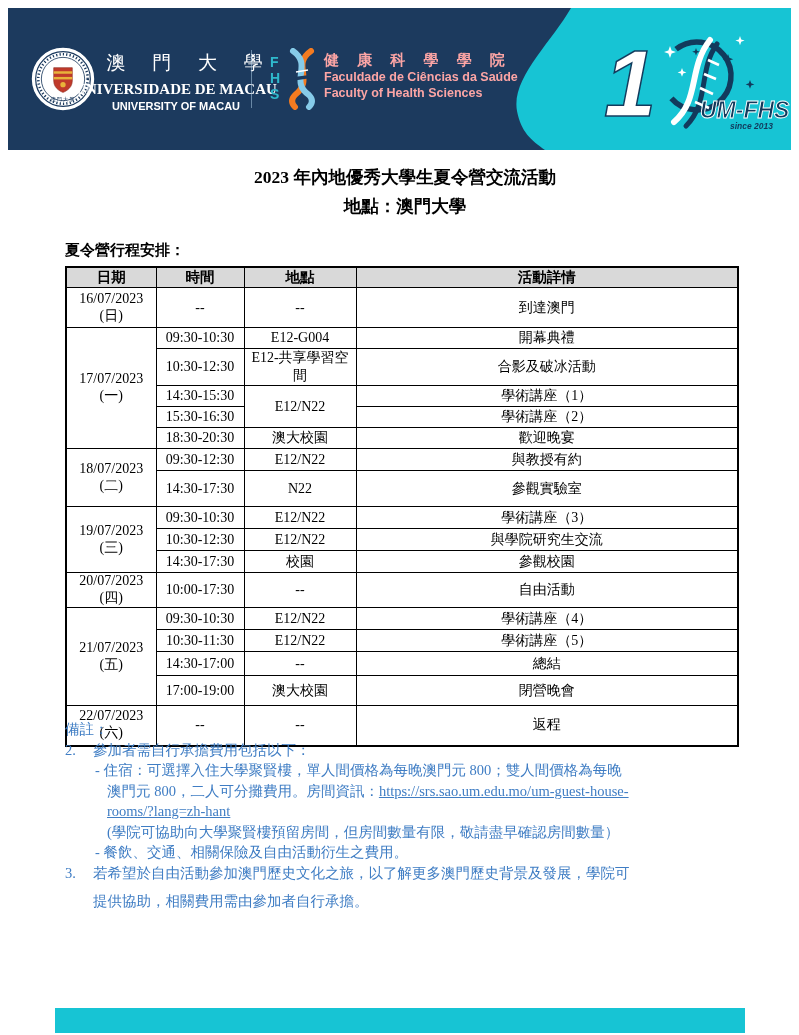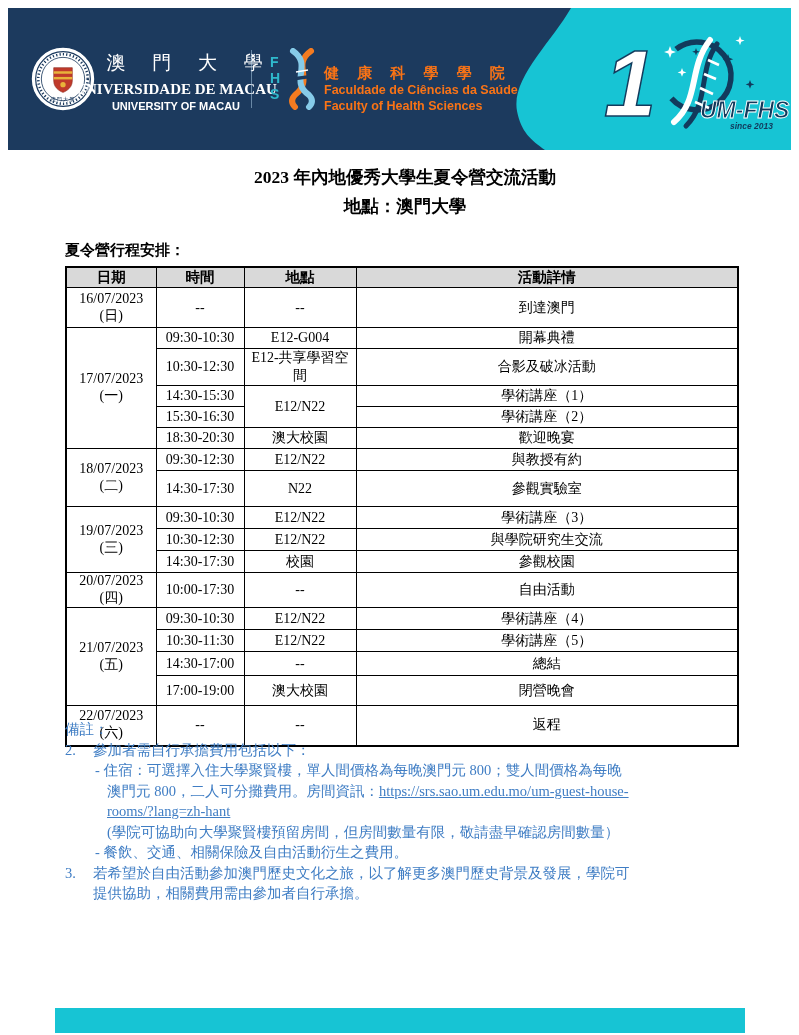--- a/index.html
+++ b/index.html
@@ -11,40 +11,40 @@
   .banner{position:absolute;left:8px;top:8px;width:783px;height:142px;background:#1C3A5E;overflow:hidden;}
   .wave{position:absolute;right:0;top:0;height:142px;width:340px;}
   .seal{position:absolute;left:22px;top:38px;width:66px;height:66px;}
   .um-text{position:absolute;left:98px;top:42px;width:140px;display:flex;flex-direction:column;align-items:center;color:#fff;}
   .um-cn{font-size:19px;letter-spacing:11px;padding-left:28px;margin-bottom:5px;white-space:nowrap;}
   .um-pt{font-family:Liberation Serif, serif;font-weight:bold;font-size:15px;white-space:nowrap;}
   .um-en{font-family:"Liberation Sans","DejaVu Sans",sans-serif;font-weight:bold;font-size:11px;white-space:nowrap;margin-top:2px;}
   .divider{position:absolute;left:243px;top:42px;width:1px;height:58px;background:rgba(170,200,225,.55);}
   .fhs-letters{position:absolute;left:262px;top:46px;display:flex;flex-direction:column;font-family:"Liberation Sans","DejaVu Sans",sans-serif;font-weight:bold;font-size:14px;line-height:16px;color:#2FB9CC;}
   .fhs-helix{position:absolute;left:276px;top:40px;}
-  .fhs-text{position:absolute;left:316px;top:56px;color:#f97316;}
+  .fhs-text{position:absolute;left:316px;top:43px;color:#fca5a5;}
   .fhs-cn{font-family:"Liberation Sans","DejaVu Sans",sans-serif;font-weight:bold;font-size:15px;letter-spacing:7px;white-space:nowrap;}
   .fhs-pt{font-family:"Liberation Sans","DejaVu Sans",sans-serif;font-weight:bold;font-size:12.5px;white-space:nowrap;}
   .fhs-en{font-family:"Liberation Sans","DejaVu Sans",sans-serif;font-weight:bold;font-size:12.5px;margin-top:2px;white-space:nowrap;}
   .anniv{position:absolute;left:592px;top:16px;}
   
   .titles{position:absolute;left:0;top:163px;width:722px;text-align:center;font-weight:bold;font-size:17.5px;line-height:29px;padding-left:44px;}
   .sched-heading{position:absolute;left:65px;top:241px;font-weight:bold;font-size:15px;}
   
   .sched-table{position:absolute;left:65px;top:266px;border-collapse:collapse;table-layout:fixed;width:672px;
     border:2px solid #000;font-size:14px;}
   .sched-table th,.sched-table td{border:1px solid #000;text-align:center;vertical-align:middle;padding:0 1px;white-space:pre-line;}
   .sched-table th{background:#D9D9D9;font-size:14.5px;font-weight:bold;}
   
   .notes{position:absolute;left:65px;top:719px;width:680px;color:#3F7DC4;font-size:14.5px;line-height:20.5px;}
   .nline{white-space:nowrap;}
   .nnum{display:inline-block;width:20px;margin-right:8px;}
   .ind1{padding-left:30px;}
   .ind2{padding-left:42px;}
-  .ind3{padding-left:28px;}
+  .ind3{padding-left:28px;margin-top:8px;}
   .link{color:#3F7DC4;text-decoration:underline;cursor:pointer;}
   
   .footer-bar{position:absolute;left:55px;top:1008px;width:690px;height:25px;background:#17C4D4;}
 </style>
 </head>
 <body>
 
 <div class="banner">
   <svg class="wave" viewBox="0 0 340 142" aria-hidden="true">
     <path d="M120,0 C100,35 60,70 66,103 C70,124 80,132 94,142 L340,142 L340,0 Z" fill="#17C4D4"></path>

